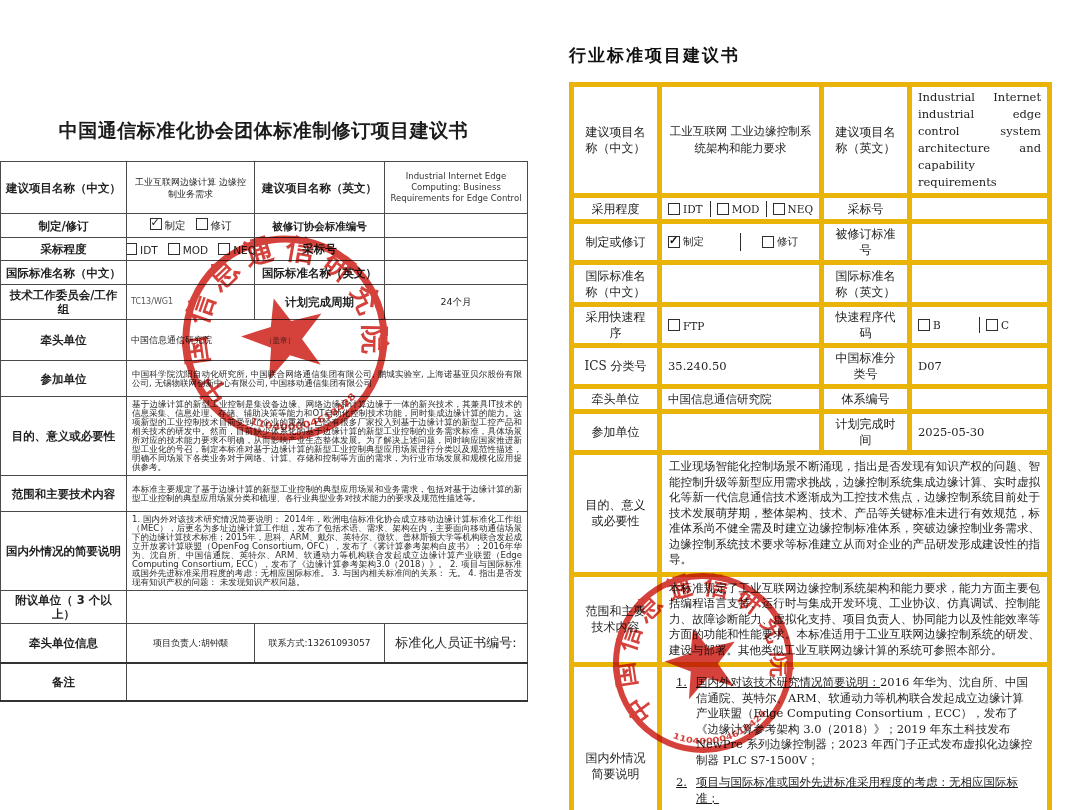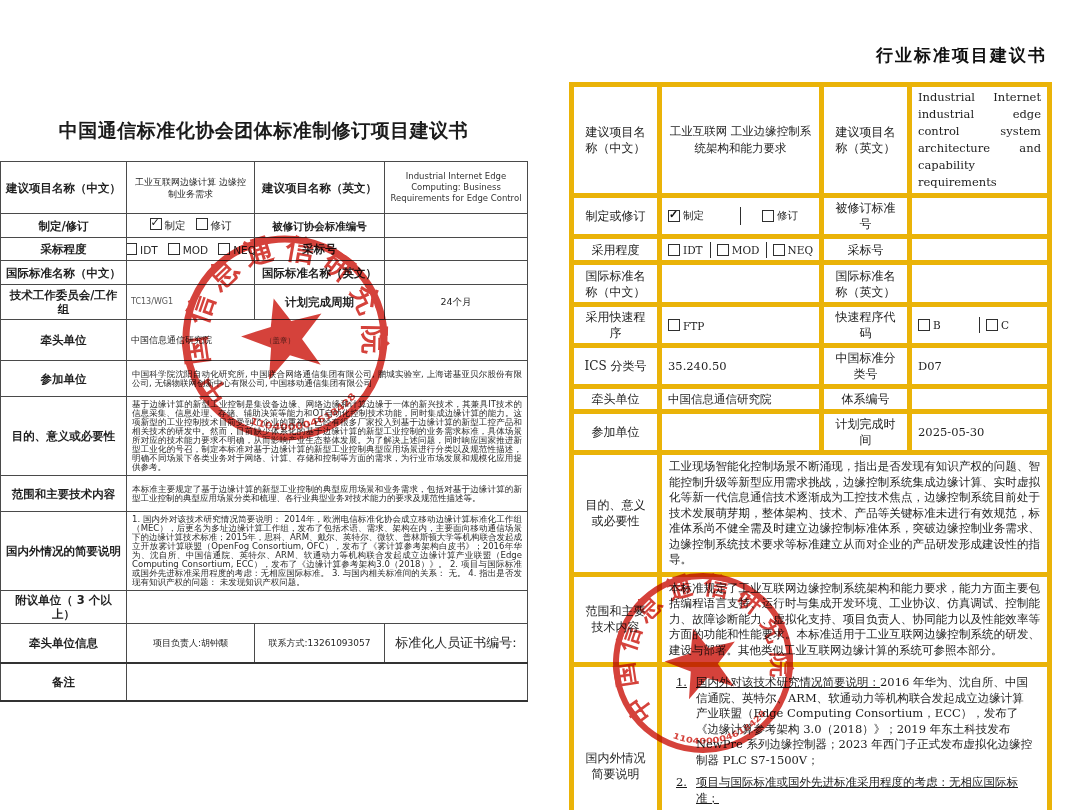--- a/index.html
+++ b/index.html
@@ -13,21 +13,21 @@
   table.ltab{border-collapse:collapse;table-layout:fixed;width:527px;color:#262626;}
   .ltab td{border:1px solid #4a4a4a;padding:2px 4px;vertical-align:middle;overflow:hidden;}
   .ltab tr.bthick td{border-bottom:2px solid #333;}
   .ltab .lab{font-weight:bold;text-align:center;font-size:11.5px;line-height:14px;color:#1f1f1f;}
   .ltab .val{text-align:center;font-size:9px;line-height:12px;}
   .ltab .valsm{text-align:center;font-size:8.5px;line-height:11px;color:#333;}
   .ltab .para{font-size:8.5px;line-height:9px;text-align:justify;padding:3px 5px;color:#2a2a2a;}
   .ltab .leftal{text-align:left;}
   
   #right-page{left:569px;top:44px;width:478px;font-family:"DejaVu Serif",serif;}
-  .rtitle{text-align:right;font-weight:bold;font-size:17px;letter-spacing:2px;
+  .rtitle{text-align:left;font-weight:bold;font-size:17px;letter-spacing:2px;
           color:#111;margin:0 0 15px 0;}
   table.rtab{border-collapse:collapse;table-layout:fixed;width:478px;color:#1d1d1d;}
   .rtab td{border:5px solid #eab308;padding:2px 6px;vertical-align:middle;overflow:hidden;}
   .rtab .lab{text-align:center;font-size:12px;line-height:16px;}
   .rtab .val{font-size:11.5px;line-height:15px;}
   .rtab .cen{text-align:center;}
   .rtab .eng{font-size:11.5px;line-height:17px;text-align:justify;}
   .rtab .para{font-size:11.5px;line-height:15.5px;text-align:justify;padding:4px 7px;}
   .split{display:flex;height:100%;align-items:stretch;margin:-2px -6px;}
   .split>div{flex:1;display:flex;align-items:center;padding:2px 6px;}
@@ -157,55 +157,55 @@
         <col style="width:140px">
       </colgroup>
     <tbody>
         <tr style="height:64px">
       <td class="lab">建议项目名称（中文）</td>
       <td class="val cen" style="line-height:17px">工业互联网 工业边缘控制系统架构和能力要求</td>
       <td class="lab">建议项目名称（英文）</td>
       <td class="eng">Industrial Internet industrial edge control system architecture and capability requirements</td>
     </tr>
     <tr style="height:26px">
+      <td class="lab">采用程度</td>
+      <td>
+        <div class="split">
+          <div class="cbl">
+                <span class="cb"></span>
+                <span>IDT</span>
+              </div>
+          <div class="cbl">
+                <span class="cb"></span>
+                <span>MOD</span>
+              </div>
+          <div class="cbl">
+                <span class="cb"></span>
+                <span>NEQ</span>
+              </div>
+        </div>
+      </td>
+      <td class="lab">采标号</td>
+      <td class="val"></td>
+    </tr>
+    <tr style="height:26px">
       <td class="lab">制定或修订</td>
       <td>
         <div class="split">
           <div class="cbl">
                 <span class="cb ck"></span>
                 <span>制定</span>
               </div>
           <div class="cbl" style="justify-content:center">
                 <span class="cb"></span>
                 <span>修订</span>
               </div>
         </div>
       </td>
       <td class="lab">被修订标准号</td>
-      <td class="val"></td>
-    </tr>
-    <tr style="height:26px">
-      <td class="lab">采用程度</td>
-      <td>
-        <div class="split">
-          <div class="cbl">
-                <span class="cb"></span>
-                <span>IDT</span>
-              </div>
-          <div class="cbl">
-                <span class="cb"></span>
-                <span>MOD</span>
-              </div>
-          <div class="cbl">
-                <span class="cb"></span>
-                <span>NEQ</span>
-              </div>
-        </div>
-      </td>
-      <td class="lab">采标号</td>
       <td class="val"></td>
     </tr>
     <tr style="height:42px">
       <td class="lab">国际标准名称（中文）</td>
       <td class="val"></td>
       <td class="lab">国际标准名称（英文）</td>
       <td class="val"></td>
     </tr>
     <tr style="height:28px">
       <td class="lab">采用快速程序</td>

